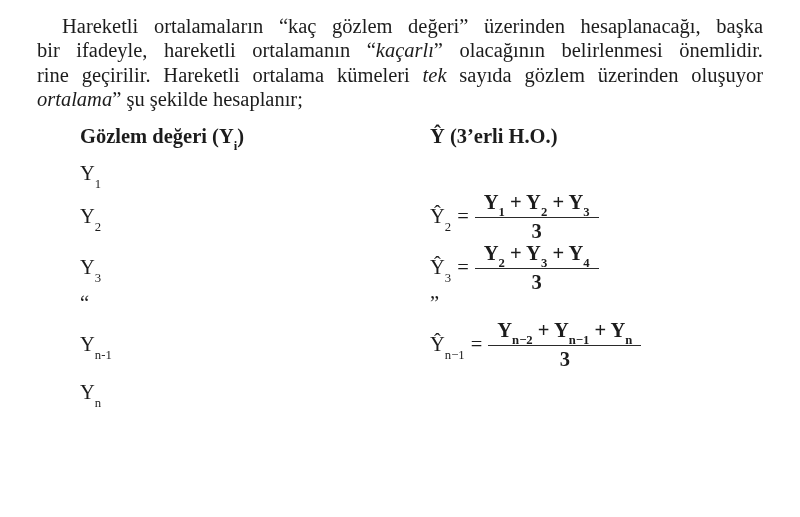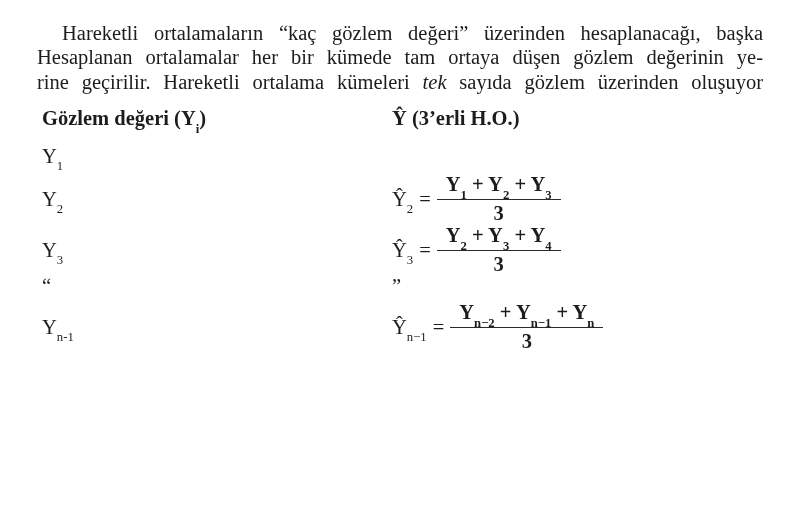--- a/index.html
+++ b/index.html
@@ -3,36 +3,36 @@
 <meta charset="utf-8">
 <style>
   * { margin: 0; padding: 0; box-sizing: border-box; }
   html, body { background: #ffffff; }
   body {
     width: 800px; height: 517px;
     font-family: "Liberation Serif", "DejaVu Serif", serif;
     color: var(--text-color, #1c1c1c);
     overflow: hidden;
   }
-  .page { width: 800px; height: 485px; padding: 21px 37px 0 37px; }
+  .page { width: 800px; height: 485px; padding: 14px 37px 0 37px; }
 
   
   .para { font-size: 20.5px; }
   .line {
     line-height: 24.4px;
     text-align: justify;
     text-align-last: justify;
   }
   .line.indent { text-indent: 25px; }
   .line.last { text-align: left; text-align-last: left; }
   .it { font-style: italic; }
 
   
   .mtable { margin-top: 13px; margin-left: 5px; font-size: 20.5px; }
-  .trow { display: flex; align-items: center; }
+  .trow { display: flex; align-items: center; margin-left: 38px; }
   .trow:nth-child(1) { height: 34px; align-items: flex-start; }
   .trow:nth-child(2) { height: 30px; }
   .trow:nth-child(3) { height: 56px; justify-content: center; }
   .trow:nth-child(4) { height: 46px; }
   .trow:nth-child(5) { height: 26px; }
   .trow:nth-child(6) { height: 56px; }
   .trow:nth-child(7) { height: 40px; }
   .tleft  { width: 343px; flex: none; }
   .tright { flex: 1; padding-left: 7px; }
   .bold { font-weight: bold; }
@@ -49,22 +49,23 @@
   .frac .num { padding: 0 9px 3px 9px; border-bottom: 1.6px solid #2a2a2a; white-space: nowrap; }
   .frac .den { padding-top: 2px; }
   .quote-mark { font-size: 20.5px; }
 </style>
 </head>
 <body>
 
 <div class="page">
   <div class="para" id="para">
       <div class="line indent"><span>Hareketli ortalamaların “kaç gözlem değeri” üzerinden hesaplanacağı, başka</span></div>
-      <div class="line"><span>Hesaplanan ortalamalar her bir kümede tam ortaya düşen gözlem değerinin ye-</span></div>
+      <div class="line"><span>bir ifadeyle, hareketli ortalamanın “</span><span class="it">kaçarlı</span><span>” olacağının belirlenmesi önemlidir.</span></div>
       <div class="line"><span>rine geçirilir. Hareketli ortalama kümeleri </span><span class="it">tek</span><span> sayıda gözlem üzerinden oluşuyor</span></div>
+      <div class="line last"><span class="it">ortalama</span><span>” şu şekilde hesaplanır;</span></div>
     </div>
   <div class="mtable" id="mtable">
       <div class="trow">
         <span class="tleft bold">Gözlem değeri (Y<sub>i</sub>)</span>
         <span class="tright bold">Ŷ (3’erli H.O.)</span>
       </div>
       <div class="trow">
         <span class="tleft">Y<sub>1</sub></span>
         <span class="tright"><span class="rule"></span></span>
       </div>
@@ -98,14 +99,18 @@
         <span class="tleft">Y<sub>n-1</sub></span>
         <span class="tright"><span class="formula">
             <span class="sym">Ŷ<sub>n−1</sub></span>
             <span class="eq">=</span>
             <span class="frac">
               <span class="num">Y<sub>n−2</sub> + Y<sub>n−1</sub> + Y<sub>n</sub></span>
               <span class="den">3</span>
             </span>
           </span></span>
       </div>
+      <div class="trow">
+        <span class="tleft">Y<sub>n</sub></span>
+        <span class="tright"><span class="rule"></span></span>
+      </div>
     </div>
 </div>
 
 </body></html>

